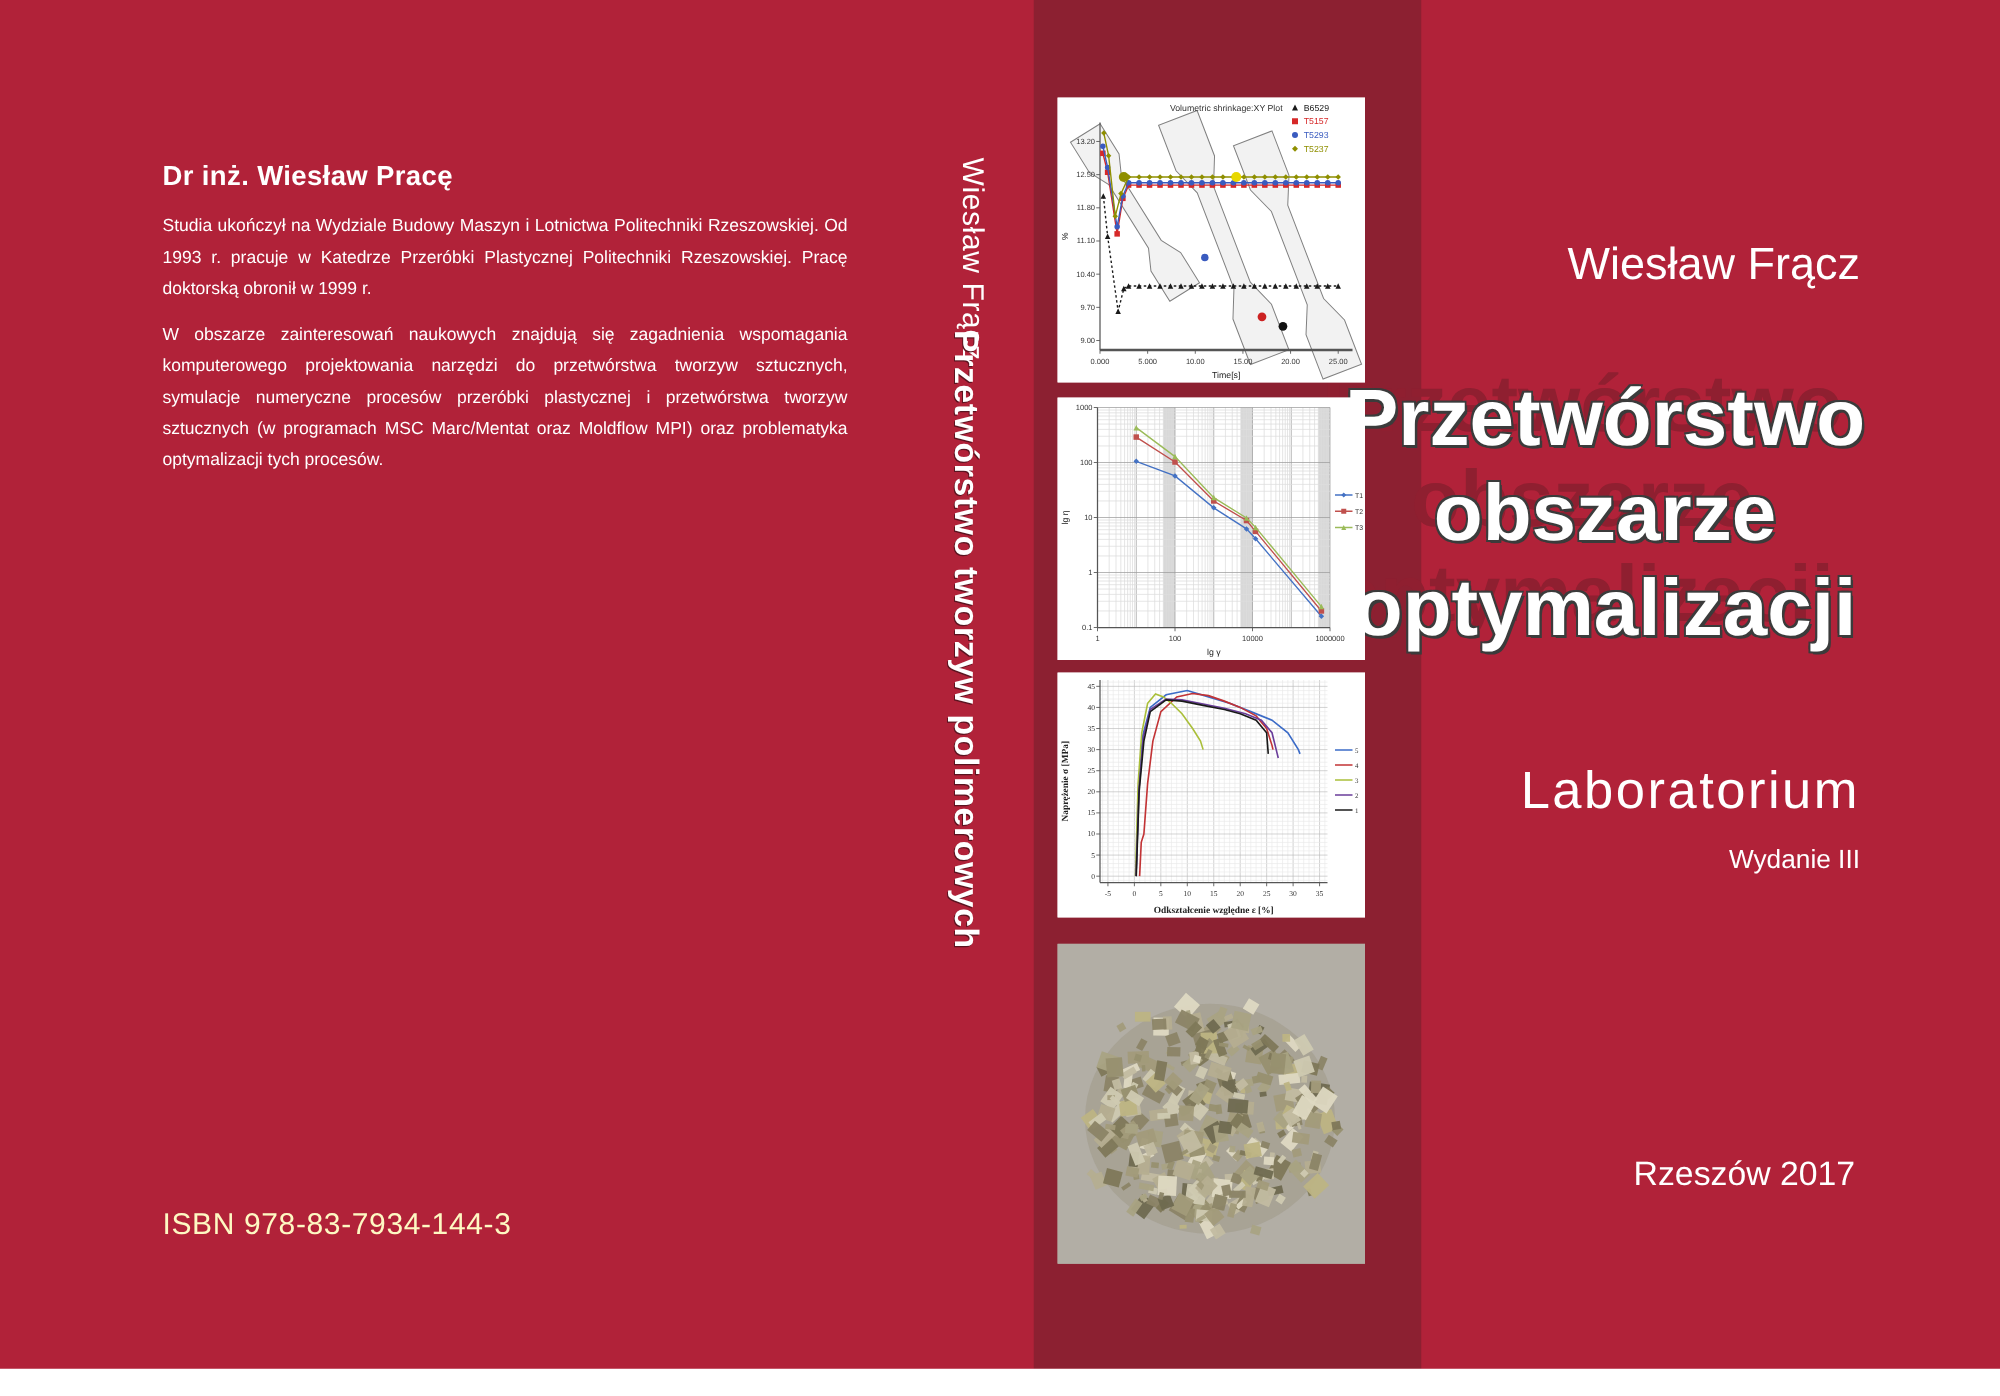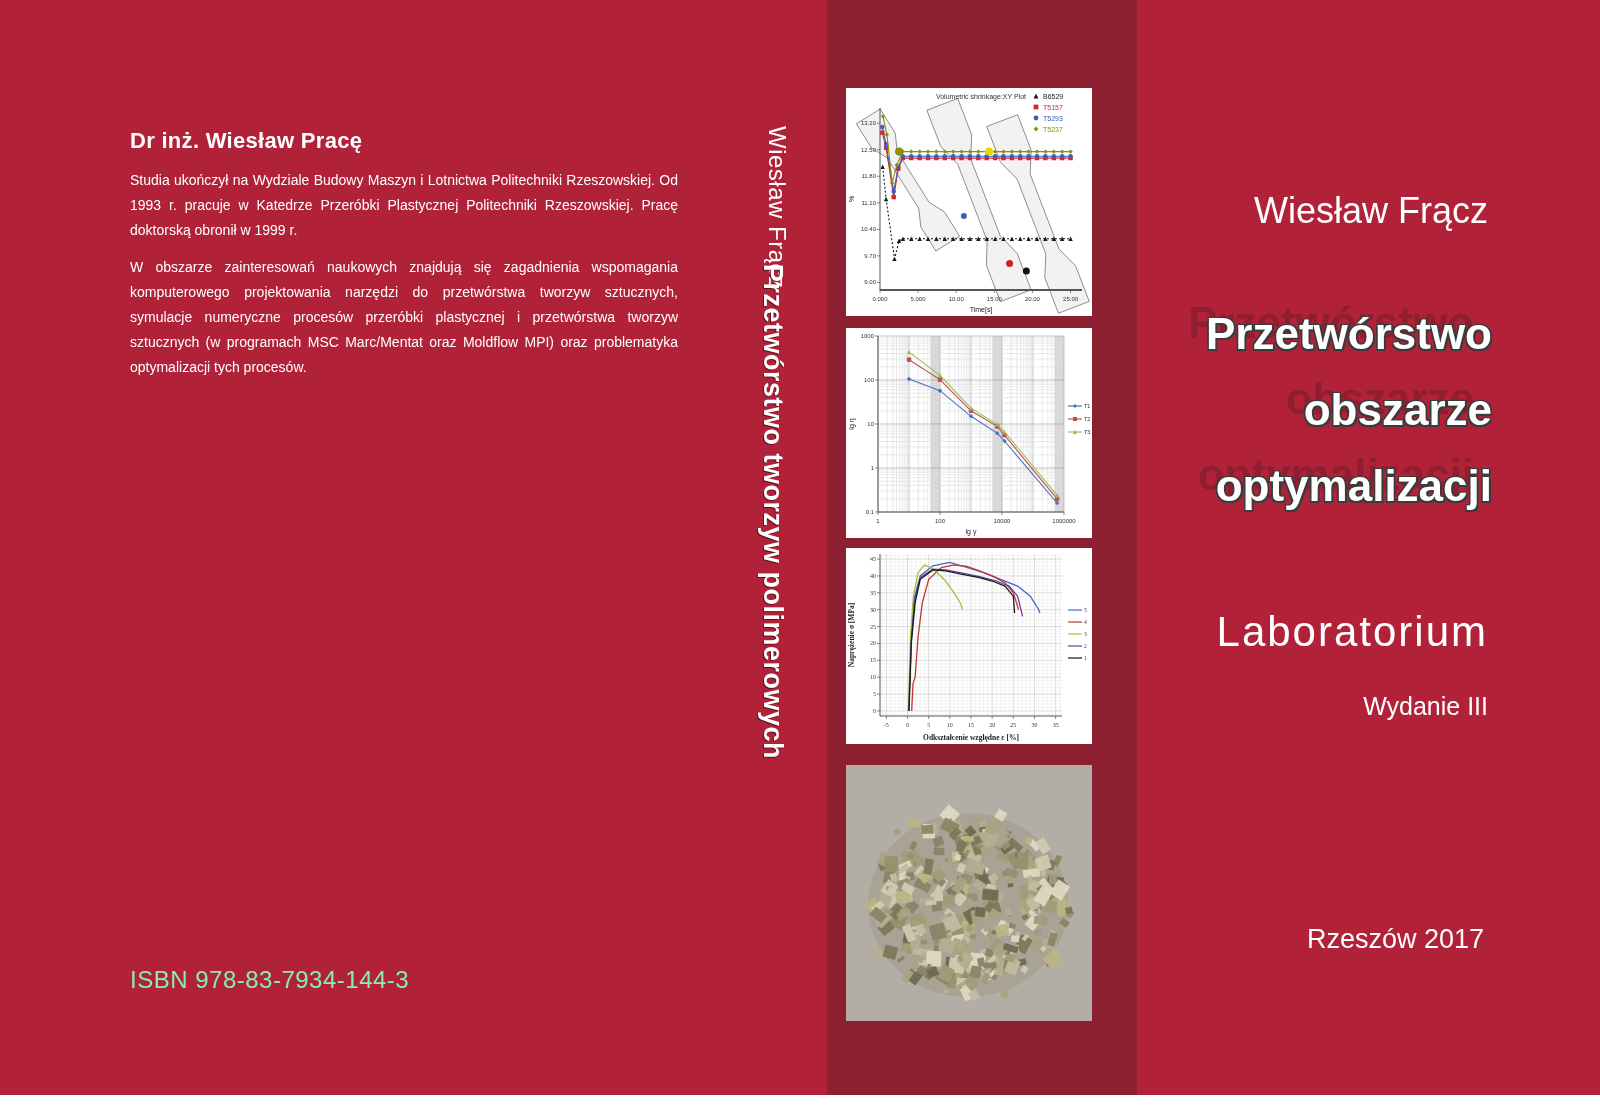--- a/index.html
+++ b/index.html
@@ -7,41 +7,41 @@
         font-family:"Liberation Sans",sans-serif;}
   
   #dark-band{position:absolute;left:827px;top:0;width:310px;height:1095px;background:#8c2031;}
   
   #footer-band{position:absolute;left:0;top:1095px;width:1600px;height:22px;background:#ffffff;}
 
   
   #back-text{position:absolute;left:130px;top:128px;width:548px;color:#ffffff;}
   #back-text h1{font-size:22px;font-weight:bold;margin:0 0 14px 0;letter-spacing:.3px;}
   #back-text p{font-size:14px;line-height:25px;text-align:justify;margin:12px 0 0 0;}
-  #isbn{position:absolute;left:130px;top:966px;color:#86efac;font-size:24px;letter-spacing:.5px;}
+  #isbn{position:absolute;left:130px;top:966px;color:#fef9c3;font-size:24px;letter-spacing:.5px;}
 
   
   .spine-text{position:absolute;writing-mode:vertical-rl;color:#fff;white-space:nowrap;}
   #spine-author{left:763px;top:126px;font-size:24px;letter-spacing:.5px;}
   #spine-title{left:757px;top:264px;font-size:27px;font-weight:bold;letter-spacing:.5px;
                text-shadow:1px 1px 0 #5a1420;}
 
   
   #cover-author{position:absolute;right:112px;top:190px;color:#fff;font-size:36px;text-align:right;}
-  #cover-title{position:absolute;right:108px;top:296px;text-align:right;color:#fff;
-               font-size:44px;font-weight:bold;line-height:76px;
+  #cover-title{position:absolute;right:108px;top:296px;text-align:center;color:#fff;
+               font-size:64px;font-weight:bold;line-height:76px;
                text-shadow:2px 2px 0 #3b3b3b,-1.5px -1.5px 0 #3b3b3b,1.5px -1.5px 0 #3b3b3b,
                            -1.5px 1.5px 0 #3b3b3b,-18px -11px 0 #8f1f30;}
   #cover-subtitle{position:absolute;right:112px;top:608px;color:#fff;font-size:42px;
                   letter-spacing:2px;text-align:right;}
-  #cover-edition{position:absolute;right:112px;top:692px;color:#fff;font-size:25px;text-align:right;}
+  #cover-edition{position:absolute;right:112px;top:676px;color:#fff;font-size:21px;text-align:right;}
   #cover-imprint{position:absolute;right:116px;top:924px;color:#fff;font-size:27px;text-align:right;}
 
   
-  .img{position:absolute;left:846px;width:246px;background:#fff;margin-top:10px;}
+  .img{position:absolute;left:846px;width:246px;background:#fff;}
   #img-shrinkage{top:78px;height:228px;}
   #img-viscosity{top:318px;height:210px;}
   #img-stress{top:538px;height:196px;}
   #img-photo{top:755px;height:256px;background:#b6b2a8;}
   .img svg{display:block;}
 </style>
 </head>
 <body>
 
 <div id="page">

